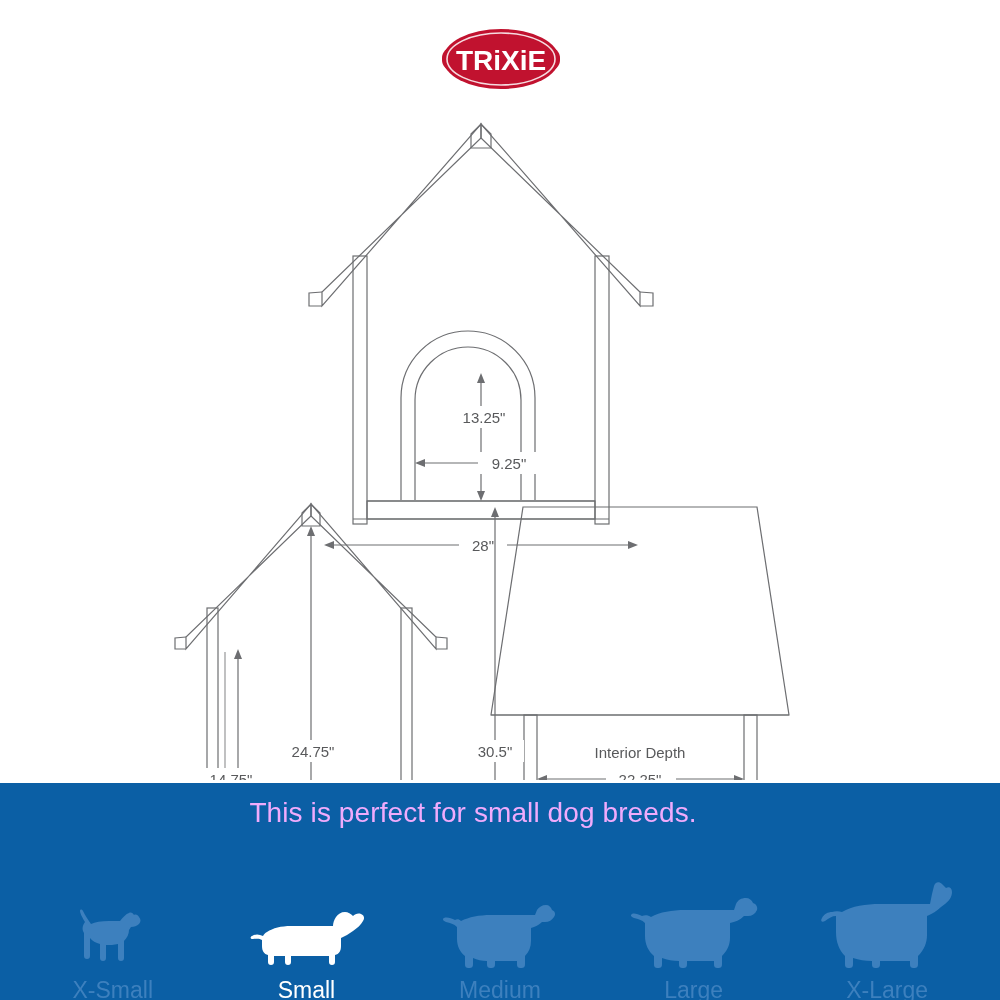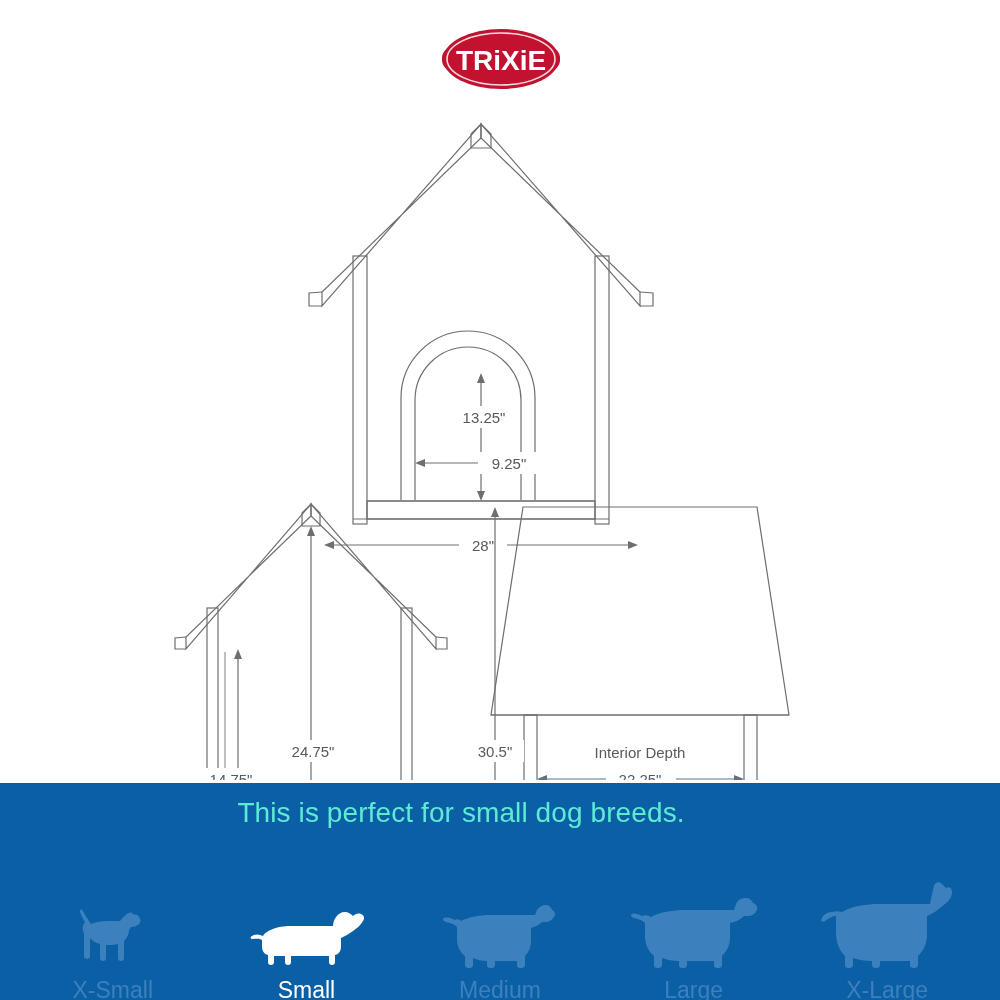--- a/index.html
+++ b/index.html
@@ -38,22 +38,22 @@
   .stroke-light { fill:none; stroke:#8c8d8f; stroke-width:1.1; }
   .dimline { stroke:#6d6e71; stroke-width:1.2; fill:none; }
 
   
   .banner {
     position:absolute; left:0; top:780px; width:1000px; height:220px;
     background:#0B5FA5;
     border-top:3px solid #ffffff;
   }
   .banner-text {
-    position:absolute; left:3px; top:14px; width:916px;
-    text-align:center; color:#5eead4;
+    position:absolute; left:15px; top:14px; width:916px;
+    text-align:center; color:#f0abfc;
     font-size:28px; font-weight:normal; letter-spacing:0.1px;
   }
   .sizes {
     position:absolute; left:0; top:58px; width:1000px; height:162px;
     display:flex; align-items:flex-end; justify-content:space-around;
     padding:0 16px 0 16px;
   }
   .size-col {
     flex:1 1 0; display:flex; flex-direction:column;
     align-items:center; justify-content:flex-end; height:100%;

